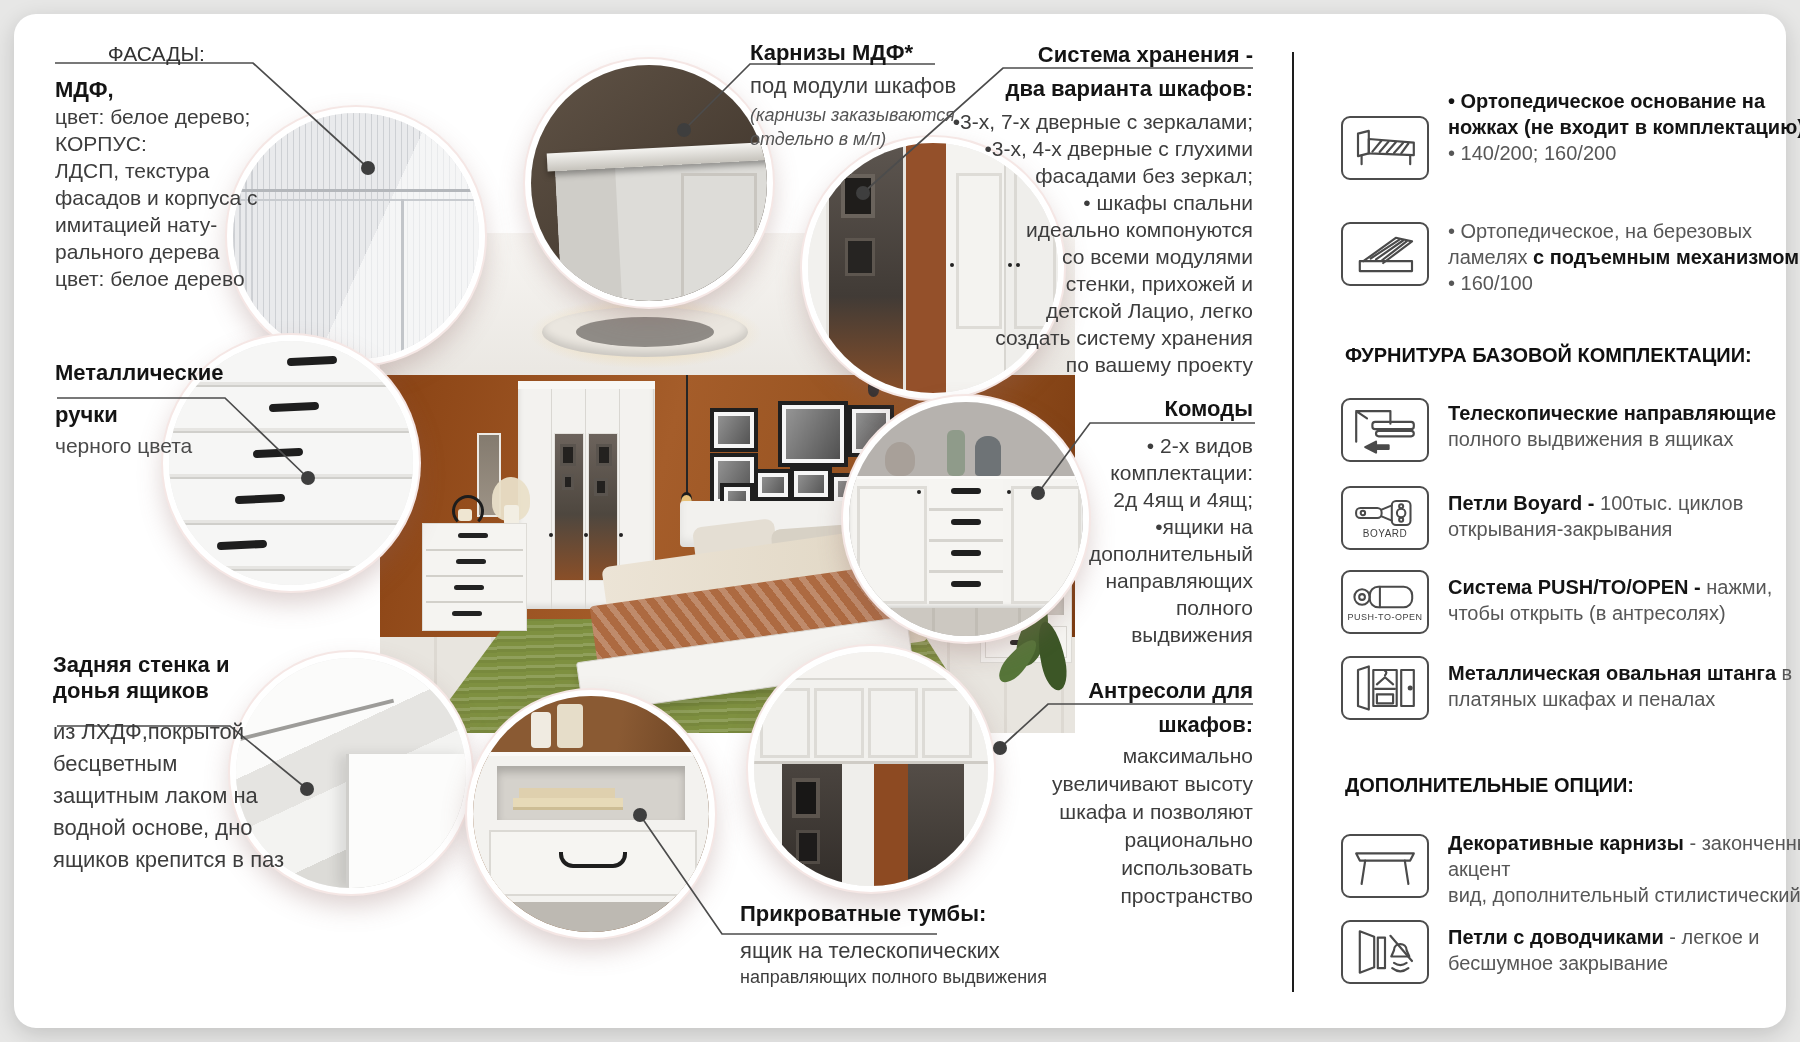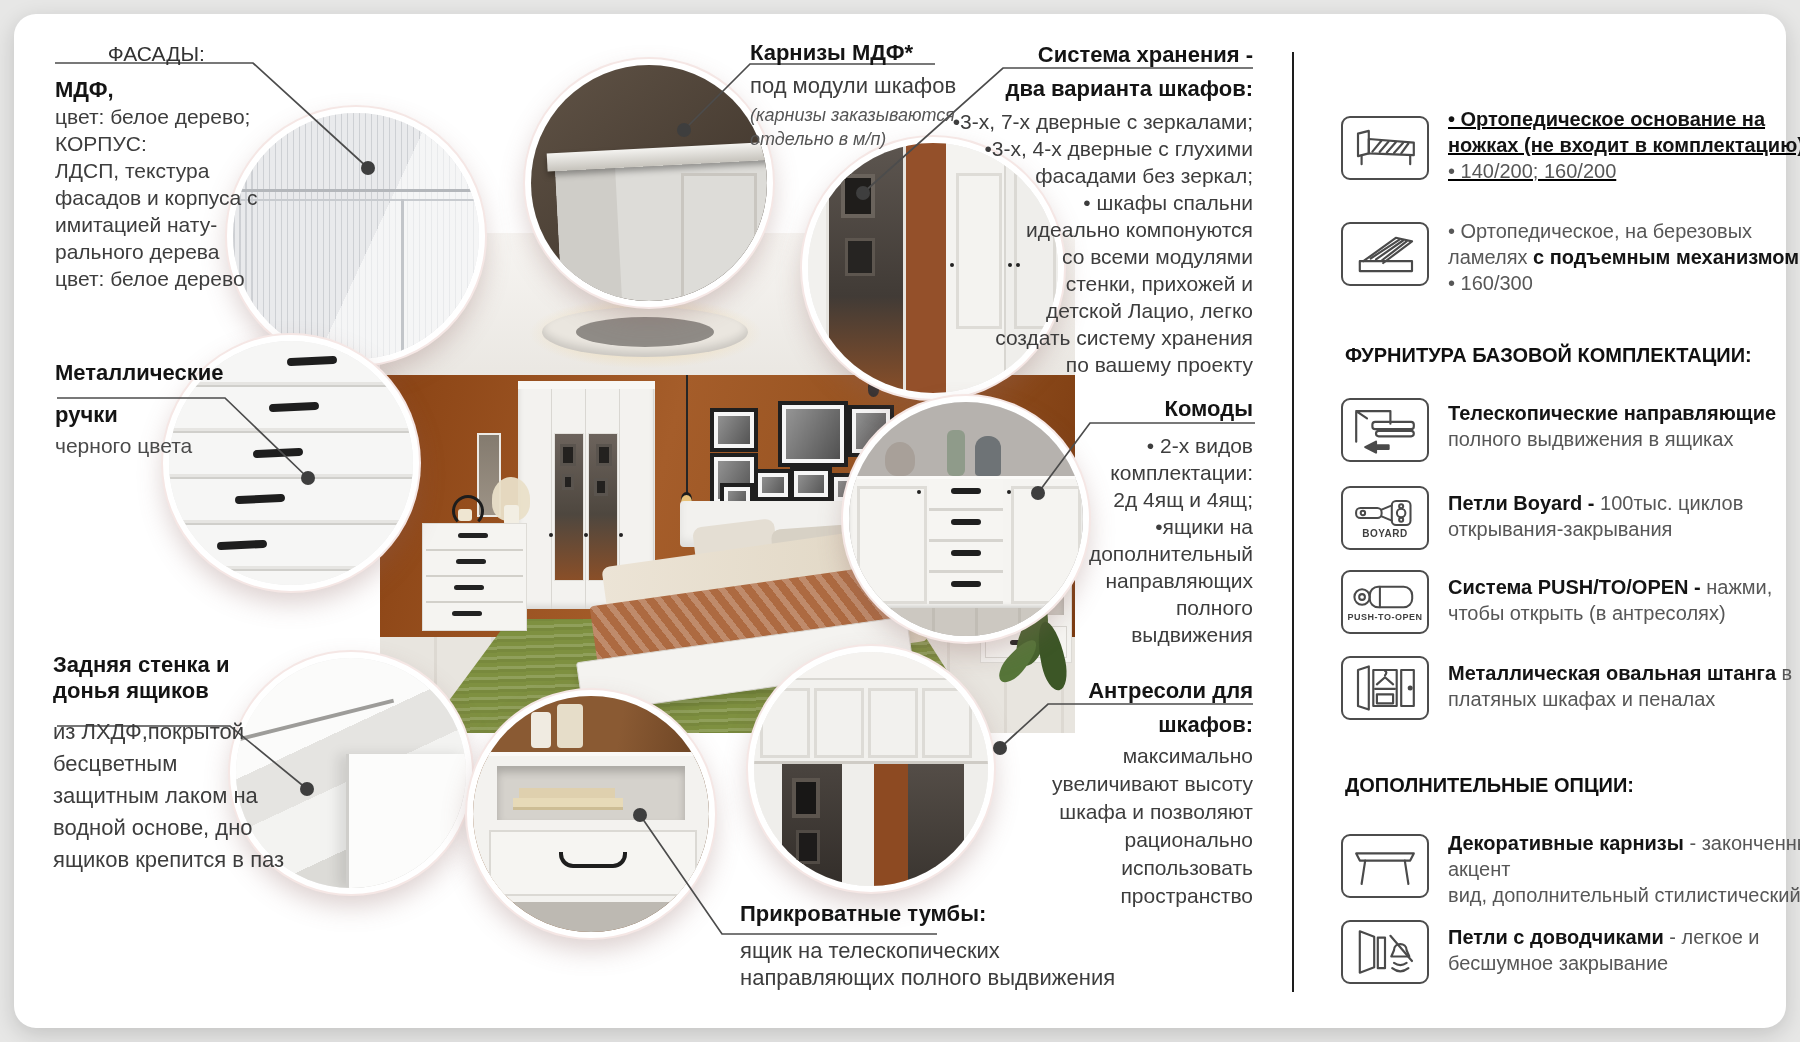--- a/index.html
+++ b/index.html
@@ -53,21 +53,21 @@
   .bulb{position:absolute;width:11px;height:14px;border-radius:50%;background:#e8c27a;box-shadow:0 -3px 0 #1d1d1d;}
   
   .circle{position:absolute;border-radius:50%;border:6px solid #fff;overflow:hidden;z-index:3;
           box-shadow:0 0 0 2px #f5e7e5,0 12px 26px rgba(140,100,95,.30);background:#eee;}
   .circle .abs{position:absolute;}
   
   .divider{position:absolute;left:1292px;top:52px;width:2px;height:940px;background:#1d1d1d;z-index:5;}
   .p-head{position:absolute;font-size:20px;font-weight:bold;color:#101010;line-height:27px;white-space:nowrap;z-index:6;}
   .iconbox{position:absolute;left:1341px;width:84px;height:60px;border:2px solid #4c4c4c;border-radius:9px;z-index:6;background:#fff;display:flex;flex-direction:column;align-items:center;justify-content:center;}
   .iconbox svg{display:block;}
-  .iconbox .sub{font-size:10px;font-weight:bold;color:#3f3f3f;letter-spacing:.5px;line-height:10px;margin-top:1px;white-space:nowrap;}
+  .iconbox .sub{font-size:10px;font-weight:normal;color:#3f3f3f;letter-spacing:.5px;line-height:10px;margin-top:1px;white-space:nowrap;}
   .ptxt{position:absolute;left:1448px;width:345px;z-index:6;font-size:20px;line-height:26px;}
   .ptxt .row{white-space:nowrap;}
   .b{font-weight:bold;color:#141414;}
   .g{color:#575757;font-weight:normal;}
   svg.ovl{position:absolute;left:0;top:0;z-index:5;pointer-events:none;}
 </style>
 </head>
 <body>
 
 <div id="stage">
@@ -340,51 +340,51 @@
     <div class="ln" style="line-height:28px;">шкафа и позволяют</div>
     <div class="ln" style="line-height:28px;">рационально</div>
     <div class="ln" style="line-height:28px;">использовать</div>
     <div class="ln" style="line-height:28px;">пространство</div>
   </div>
 
   <div class="co" style="left:740px;top:901px;">
     <div class="ttl">Прикроватные тумбы:</div>
     <div style="height:10px;"></div>
     <div class="ln" style="font-size:22px;line-height:27px;">ящик на телескопических</div>
-    <div class="ln" style="font-size:22px;line-height:27px;">направляющих полного выдвижения</div>
+    <div class="ln" style="font-size:18px;line-height:27px;">направляющих полного выдвижения</div>
   </div>
 
   <div class="divider"></div>
 
 
   <div class="iconbox" style="top:116px;">
     <svg width="72" height="48" viewBox="0 0 80 52" stroke="#4a4a4a" stroke-width="2.4" fill="none" stroke-linejoin="round" stroke-linecap="round">
       <path d="M10 10 L22 7 L22 32 L10 35 Z"></path>
       <path d="M22 16 L72 20 L72 34 L22 32 Z"></path>
       <path d="M26 30 L36 18 M34 30.5 L44 18.8 M42 31 L52 19.6 M50 31.5 L60 20.4 M58 32 L66 21"></path>
       <path d="M14 35 L14 44 M68 34 L68 44"></path>
     </svg>
   </div>
-  <div class="ptxt" style="top:106px;text-decoration:underline;">
+  <div class="ptxt" style="top:88px;">
     <div class="row b">• Ортопедическое основание на</div>
     <div class="row b">ножках (не входит в комплектацию)</div>
     <div class="row g">• 140/200; 160/200</div>
   </div>
 
   <div class="iconbox" style="top:222px;">
     <svg width="72" height="48" viewBox="0 0 80 52" stroke="#4a4a4a" stroke-width="2.4" fill="none" stroke-linejoin="round" stroke-linecap="round">
       <path d="M12 34 L70 34 L70 45 L12 45 Z"></path>
       <path d="M16 34 L52 8 L70 12 L38 36"></path>
       <path d="M24 31 L56 10 M30 32 L60 11 M36 33.5 L64 12"></path>
     </svg>
   </div>
   <div class="ptxt" style="top:218px;">
     <div class="row g">• Ортопедическое, на березовых</div>
     <div class="row"><span class="g">ламелях  </span><span class="b">с подъемным механизмом;</span></div>
-    <div class="row g">• 160/300</div>
+    <div class="row g">• 160/100</div>
   </div>
 
   <div class="p-head" style="left:1345px;top:342px;">ФУРНИТУРА БАЗОВОЙ КОМПЛЕКТАЦИИ:</div>
 
   <div class="iconbox" style="top:398px;">
     <svg width="72" height="50" viewBox="0 0 80 54" stroke="#4a4a4a" stroke-width="2.4" fill="none" stroke-linejoin="round" stroke-linecap="round">
       <path d="M8 6 L46 6 L46 20 M8 6 L8 40 M8 6 L20 14"></path>
       <rect x="26" y="18" width="46" height="8" rx="3"></rect>
       <rect x="30" y="28" width="42" height="6" rx="3"></rect>
       <path d="M30 40 L18 46 L30 52 L30 48 L44 48 L44 44 L30 44 Z" fill="#4a4a4a"></path>

